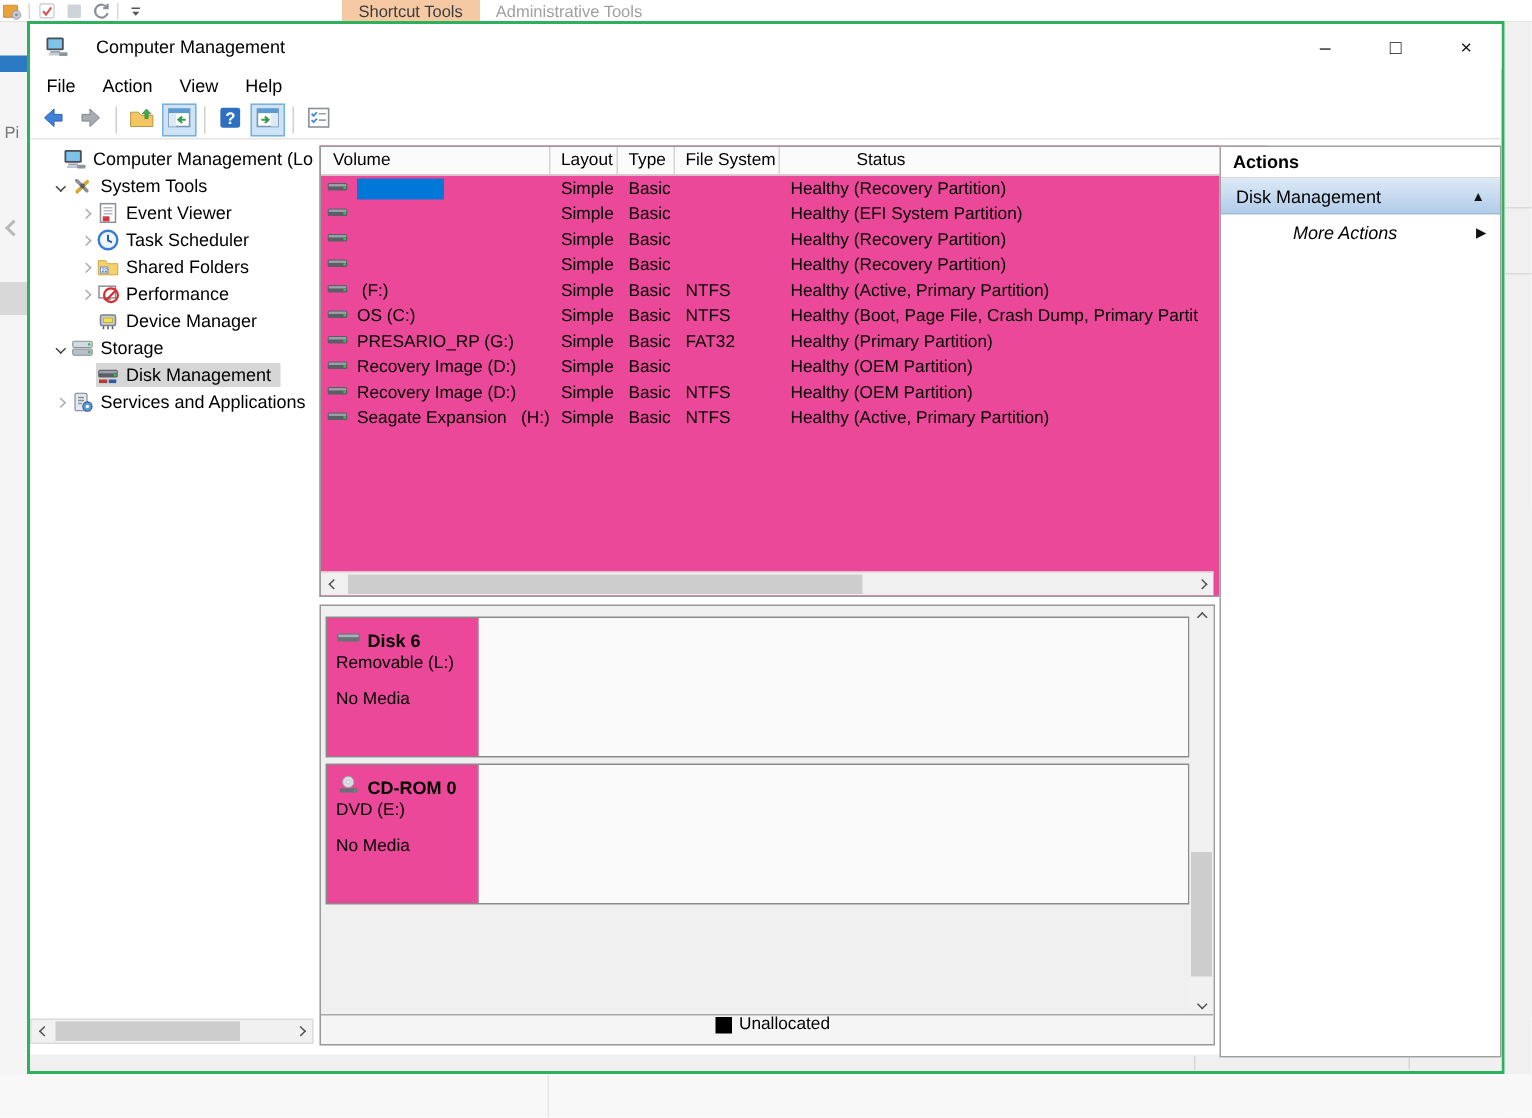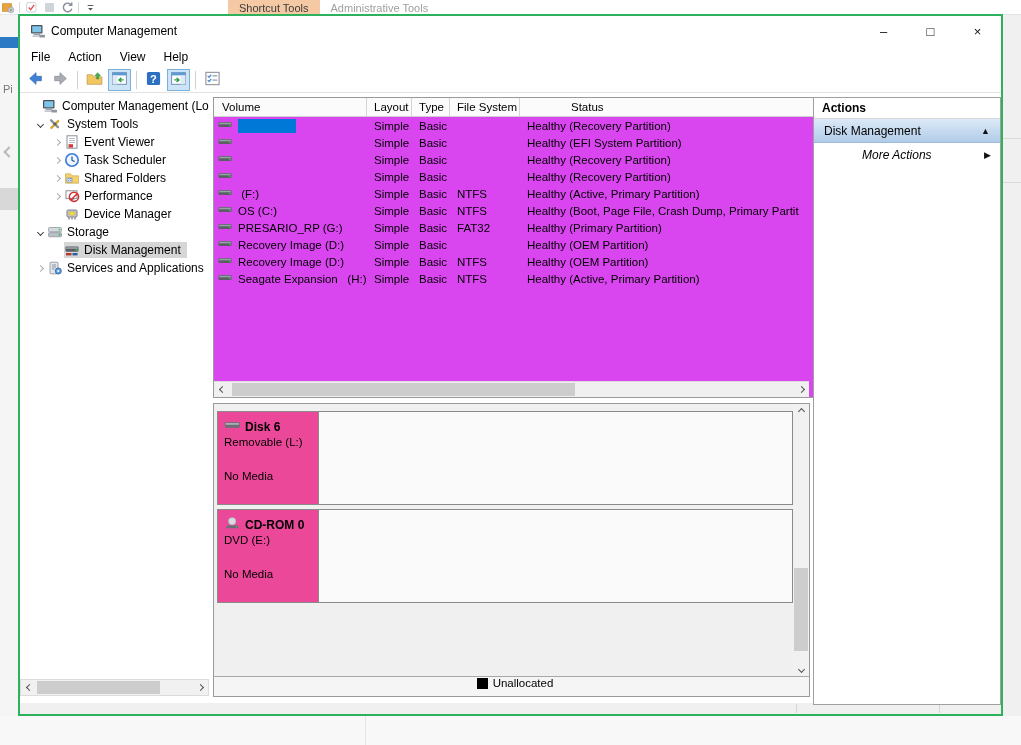--- a/index.html
+++ b/index.html
@@ -24,21 +24,21 @@
   .bg-rightstrip { position:absolute; left:1003px; top:15px; width:18px; height:730px; background:#f0f0f0; }
   .bg-rline { position:absolute; left:0; width:18px; height:1px; background:#dadada; }
   .bg-bottom { position:absolute; left:0; top:716px; width:1021px; height:29px; background:#f8f8f8; }
   .bg-vline { position:absolute; left:365px; top:0; width:1px; height:29px; background:#e6e6e6; }
 
   
   #win { position:absolute; left:18px; top:14px; width:985px; height:702px; background:#fff; border:2px solid #2eb15c; }
   .titlebar { position:absolute; left:0; top:0; width:981px; height:30px; background:#fff; display:flex; align-items:center; }
   .titlebar .app-icon { width:16px; height:16px; margin-left:10px; }
   .titlebar .app-icon svg { width:16px; height:16px; }
-  .title-text { margin-left:5px; font-size:12px; }
+  .title-text { margin-left:18px; font-size:12px; }
   .win-controls { position:absolute; right:0; top:0; height:30px; display:flex; }
   .win-btn { width:47px; height:30px; display:flex; align-items:center; justify-content:center; font-size:13px; color:#111; }
   .menubar { position:absolute; left:0; top:30px; width:981px; height:21px; display:flex; align-items:center; padding-left:2px; }
   .menu-item { padding:2px 9px; font-size:12px; }
   .toolbar { position:absolute; left:0; top:51px; width:981px; height:26px; display:flex; align-items:center; padding-left:3px; border-bottom:1px solid #e3e3e3; }
   .tb-btn { width:23px; height:22px; display:flex; align-items:center; justify-content:center; border:1px solid transparent; margin:0 1px; }
   .tb-btn svg { width:17px; height:17px; }
   .tb-btn.pressed { background:#cde4f7; border-color:#7ab0dd; }
   .tb-sep { width:1px; height:18px; background:#d0d0d0; margin:0 4px; }
 
@@ -56,40 +56,40 @@
   .tree-hscroll { position:absolute; left:0; top:663px; width:189px; height:17px; background:#f1f1f1; border:1px solid #dcdcdc; display:flex; align-items:center; }
 
   
   .sb-arrow { width:16px; height:15px; display:flex; align-items:center; justify-content:center; flex:0 0 16px; }
   .chev { width:5px; height:5px; border-right:1.5px solid #505050; border-bottom:1.5px solid #505050; }
   .chev.left { transform:rotate(135deg); } .chev.right { transform:rotate(-45deg); }
   .chev.up { transform:rotate(-135deg); } .chev.down { transform:rotate(45deg); }
   .sb-thumb { background:#cdcdcd; }
 
   
-  .volume-panel { position:absolute; left:193px; top:81px; width:631px; height:301px; background:#d946ef; border:1px solid #9a9a9a; overflow:hidden; }
+  .volume-panel { position:absolute; left:193px; top:81px; width:631px; height:301px; background:#ec4899; border:1px solid #9a9a9a; overflow:hidden; }
   .vol-header { display:grid; grid-template-columns:153px 45px 38px 70px 1fr; height:19px; background:#fbfbfb; border-bottom:1px solid #d0d0d0; }
   .vol-hcell { display:flex; align-items:center; padding-left:7px; font-size:11.5px; border-right:1px solid #d5d5d5; white-space:nowrap; overflow:hidden; }
   .vol-hcell:first-child { padding-left:8px; }
   .vol-hcell:last-child { border-right:none;margin-left:44px; }
   .vol-row { display:grid; grid-template-columns:153px 45px 38px 70px 1fr; height:17px; }
   .vol-cell { display:flex; align-items:center; padding-left:7px; font-size:11.5px; white-space:pre; overflow:hidden; }
   .vol-cell.vname { padding-left:4px; gap:5px; }
   .vol-cell svg { width:15px; height:11px; flex:0 0 15px; }
   .sel-box { width:58px; height:14px; background:#0078d7; }
   .vol-hscroll { position:absolute; left:0; bottom:0; width:595px; height:16px; background:#f0f0f0; border-top:1px solid #dcdcdc; display:flex; align-items:center; }
 
   
   .disk-panel { position:absolute; left:193px; top:387px; width:597px; height:294px; background:#f0f0f0; border:1px solid #9a9a9a; overflow:hidden; }
   .disk-card { position:absolute; left:3px; width:576px; height:94px; border:1px solid #8a8a8a; display:flex; background:#fafafa; }
   .disk-card .dlabel { width:101px; background:#ec4899; border-right:1px solid #8a8a8a; padding:7px 6px; }
   .dname { display:flex; align-items:center; gap:3px; font-weight:bold; font-size:12px; white-space:nowrap; }
   .dname svg { width:18px; height:12px; }
   .dsub { font-size:11.5px; margin-top:2px; white-space:nowrap; }
-  .dmedia { font-size:11.5px; margin-top:22px; white-space:nowrap; }
+  .dmedia { font-size:11.5px; margin-top:12px; white-space:nowrap; }
   .disk-vscroll { position:absolute; right:0; top:0; width:16px; height:273px; background:#f1f1f1; }
   .disk-vscroll .sb-arrow { position:absolute; left:0; width:16px; }
   .disk-vscroll .sb-thumb { position:absolute; left:1px; width:14px; }
   .legend-strip { position:absolute; left:0; bottom:0; width:595px; height:20px; background:#f5f5f5; border-top:1px solid #a8a8a8; display:flex; align-items:center; gap:13px; padding-left:7px;flex-direction:column; }
   .legend-item { display:flex; align-items:center; gap:5px; font-size:11.5px; white-space:nowrap; }
   .legend-swatch { width:11px; height:11px; }
 
   
   .actions-panel { position:absolute; left:793px; top:81px; width:188px; height:608px; background:#fff; border:1px solid #a0a0a0; z-index:5; }
   .actions-header { height:21px; display:flex; align-items:center; padding-left:8px; font-weight:bold; font-size:12px; border-bottom:1px solid #d9d9d9; }

